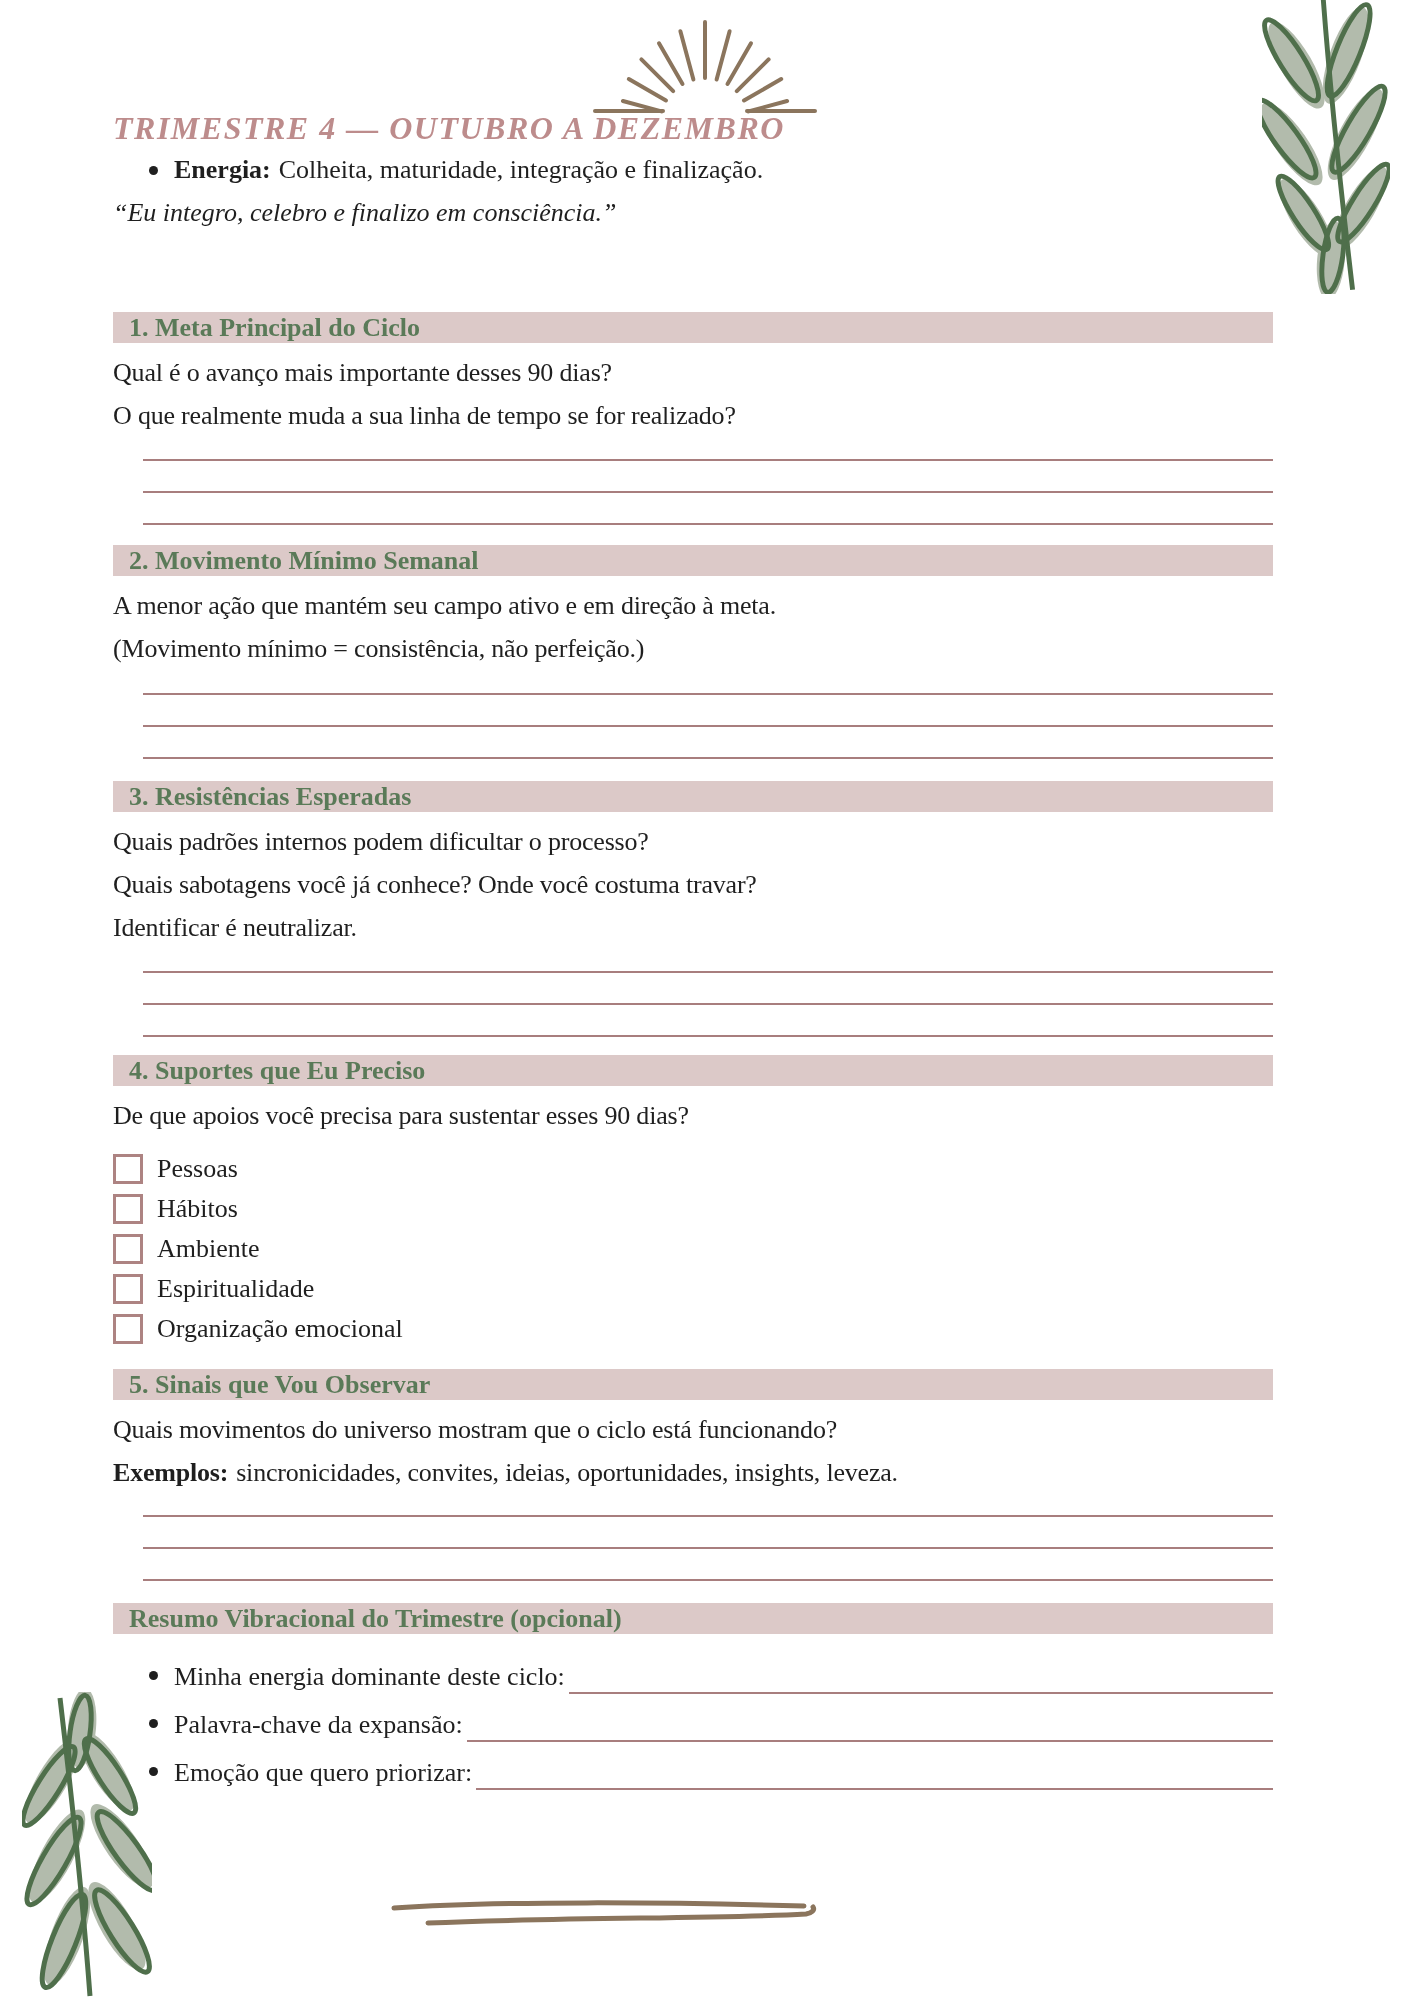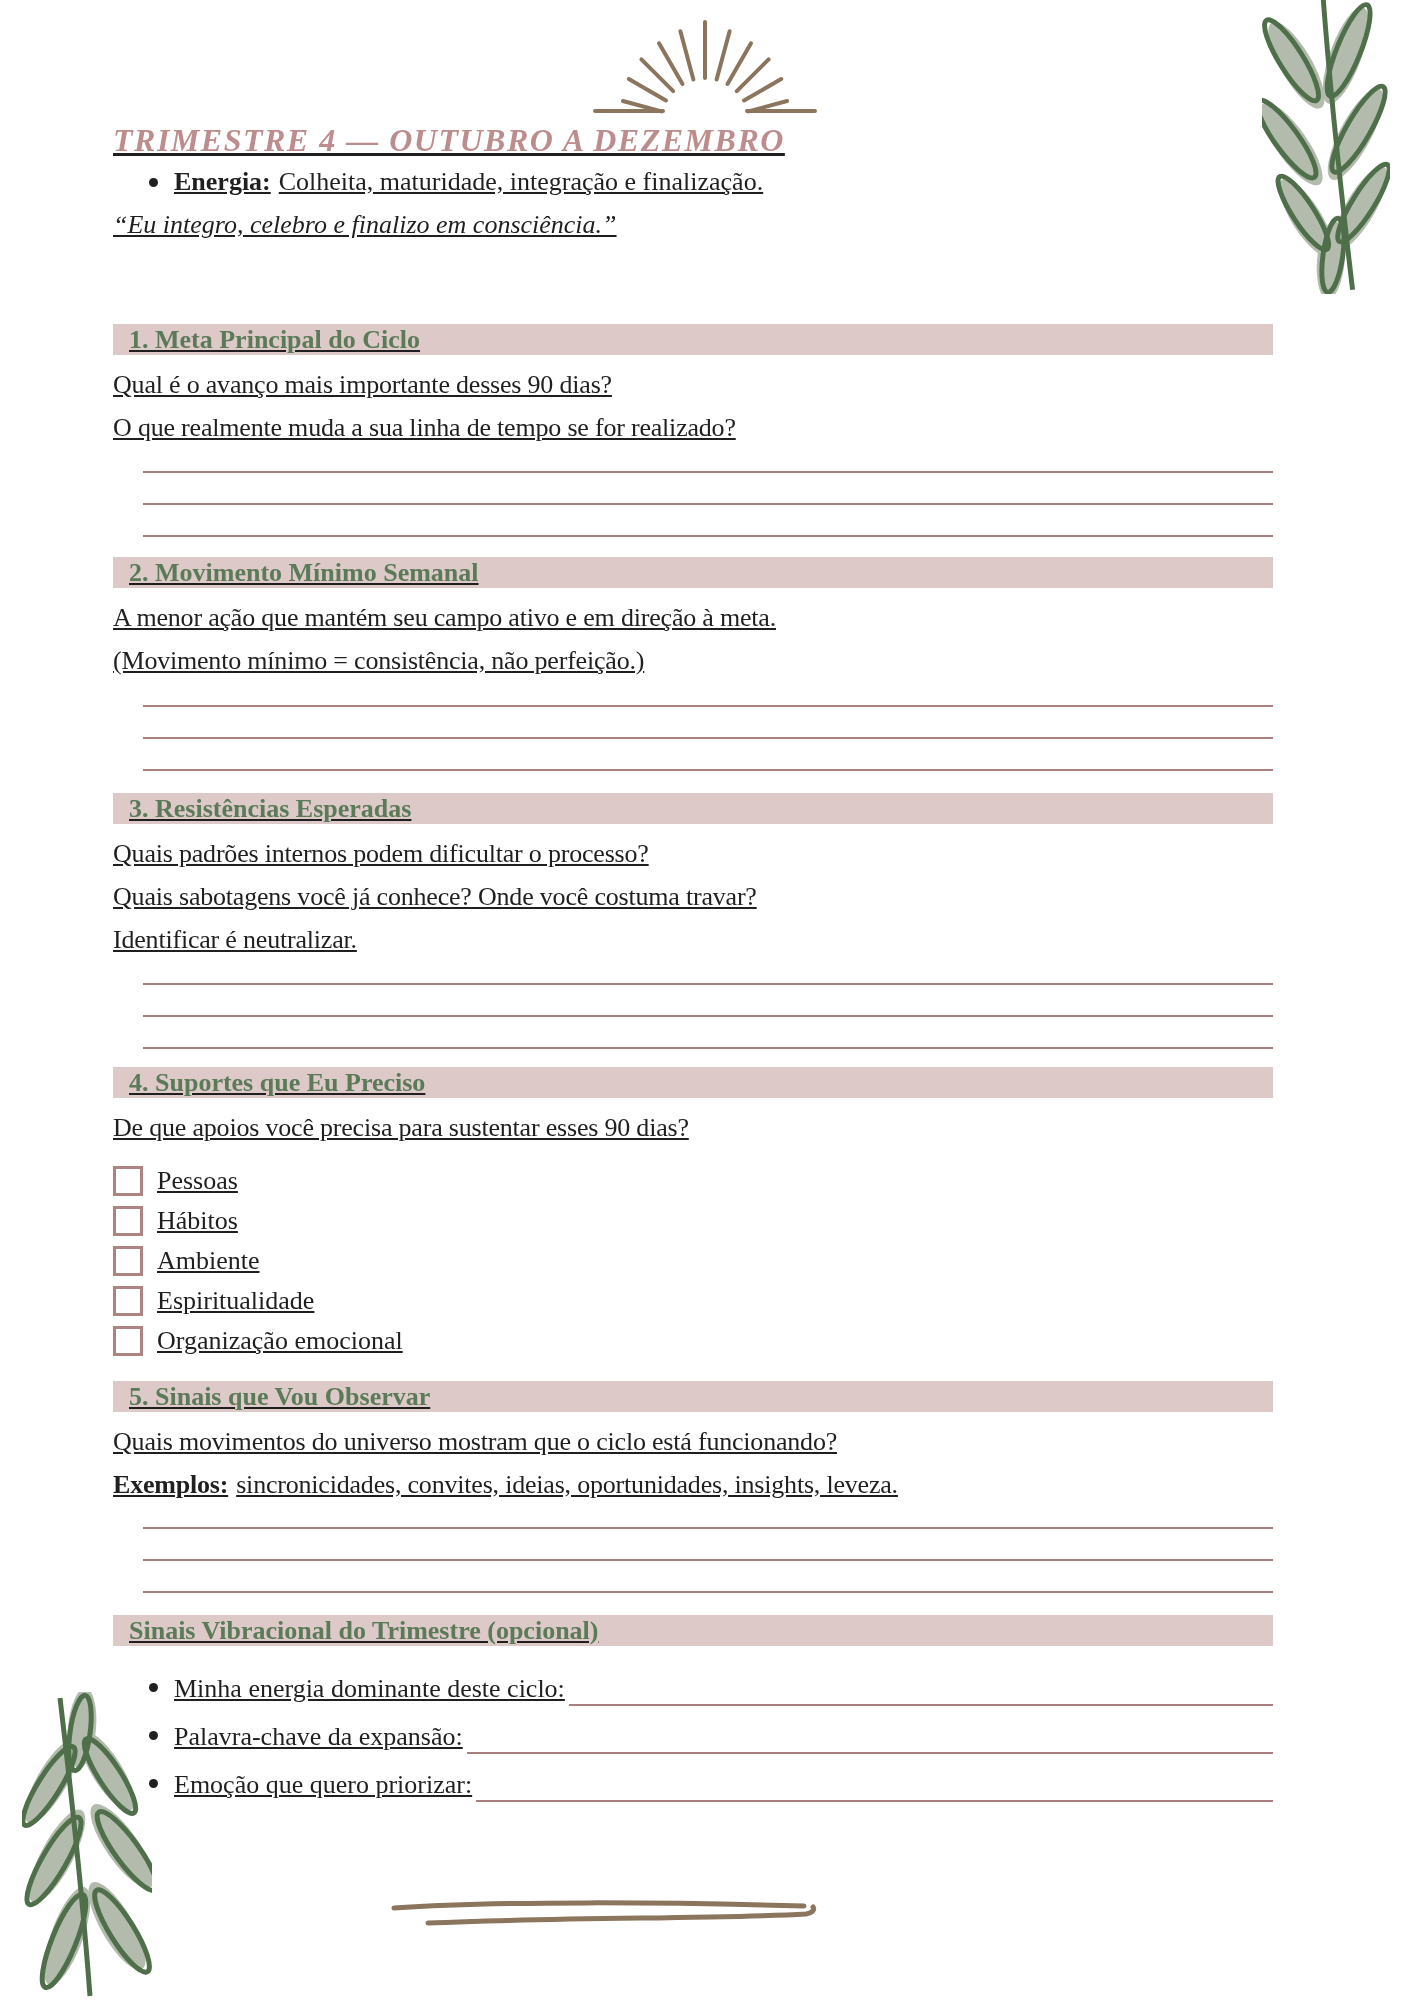--- a/index.html
+++ b/index.html
@@ -1,21 +1,21 @@
 <!DOCTYPE html>
 <html><head>
 <meta charset="utf-8">
 <style>
   html,body { margin:0; padding:0; background:#ffffff; }
   .page {
     position:relative; width:1414px; height:2000px; background:#ffffff;
     font-family:"Liberation Serif","DejaVu Serif",serif; color:#1f1f1f;
     overflow:hidden;
   }
-  .content { position:absolute; left:113px; top:12px; width:1160px;text-decoration:underline; }
+  .content { position:absolute; left:113px; top:0; width:1160px; }
 
   .title {
     margin:108px 0 0 0; font-size:32px; line-height:40px;
     font-weight:bold; font-style:italic; letter-spacing:1.5px;
     color:#bd8c8c;
   }
 
   .bullet-row { display:flex; margin-top:2px; font-size:26px; line-height:40px; }
   .dot {
     width:9px; height:9px; border-radius:50%; background:#1f1f1f;
@@ -233,21 +233,21 @@
       </div>
       <div class="lines">
         <div class="wline h21"></div>
         <div class="wline"></div>
         <div class="wline"></div>
       </div>
     </section>
 
     <section>
       <div class="banner mt22">
-        <span>Sinais Vibracional do Trimestre (opcional)</span>
+        <span>Resumo Vibracional do Trimestre (opcional)</span>
       </div>
       <div class="fields">
         <div class="field-row">
           <span class="dot"></span>
           <span class="field-label">Minha energia dominante deste ciclo:</span>
           <span class="fill-line"></span>
         </div>
         <div class="field-row">
           <span class="dot"></span>
           <span class="field-label">Palavra-chave da expansão:</span>

